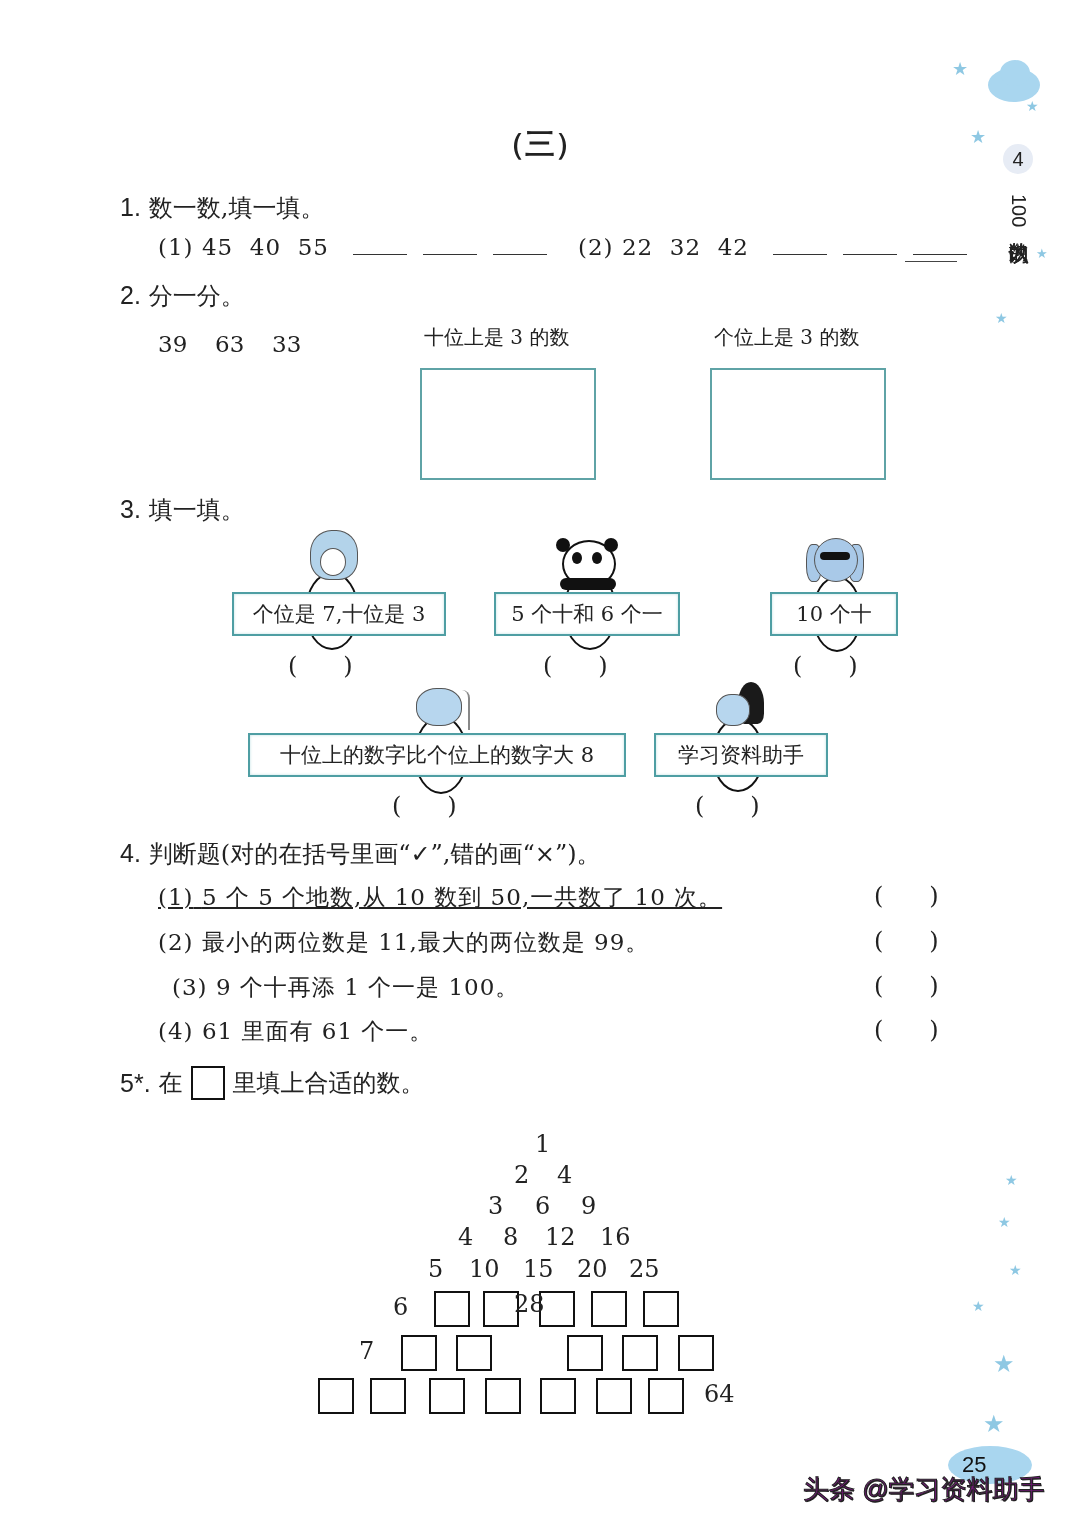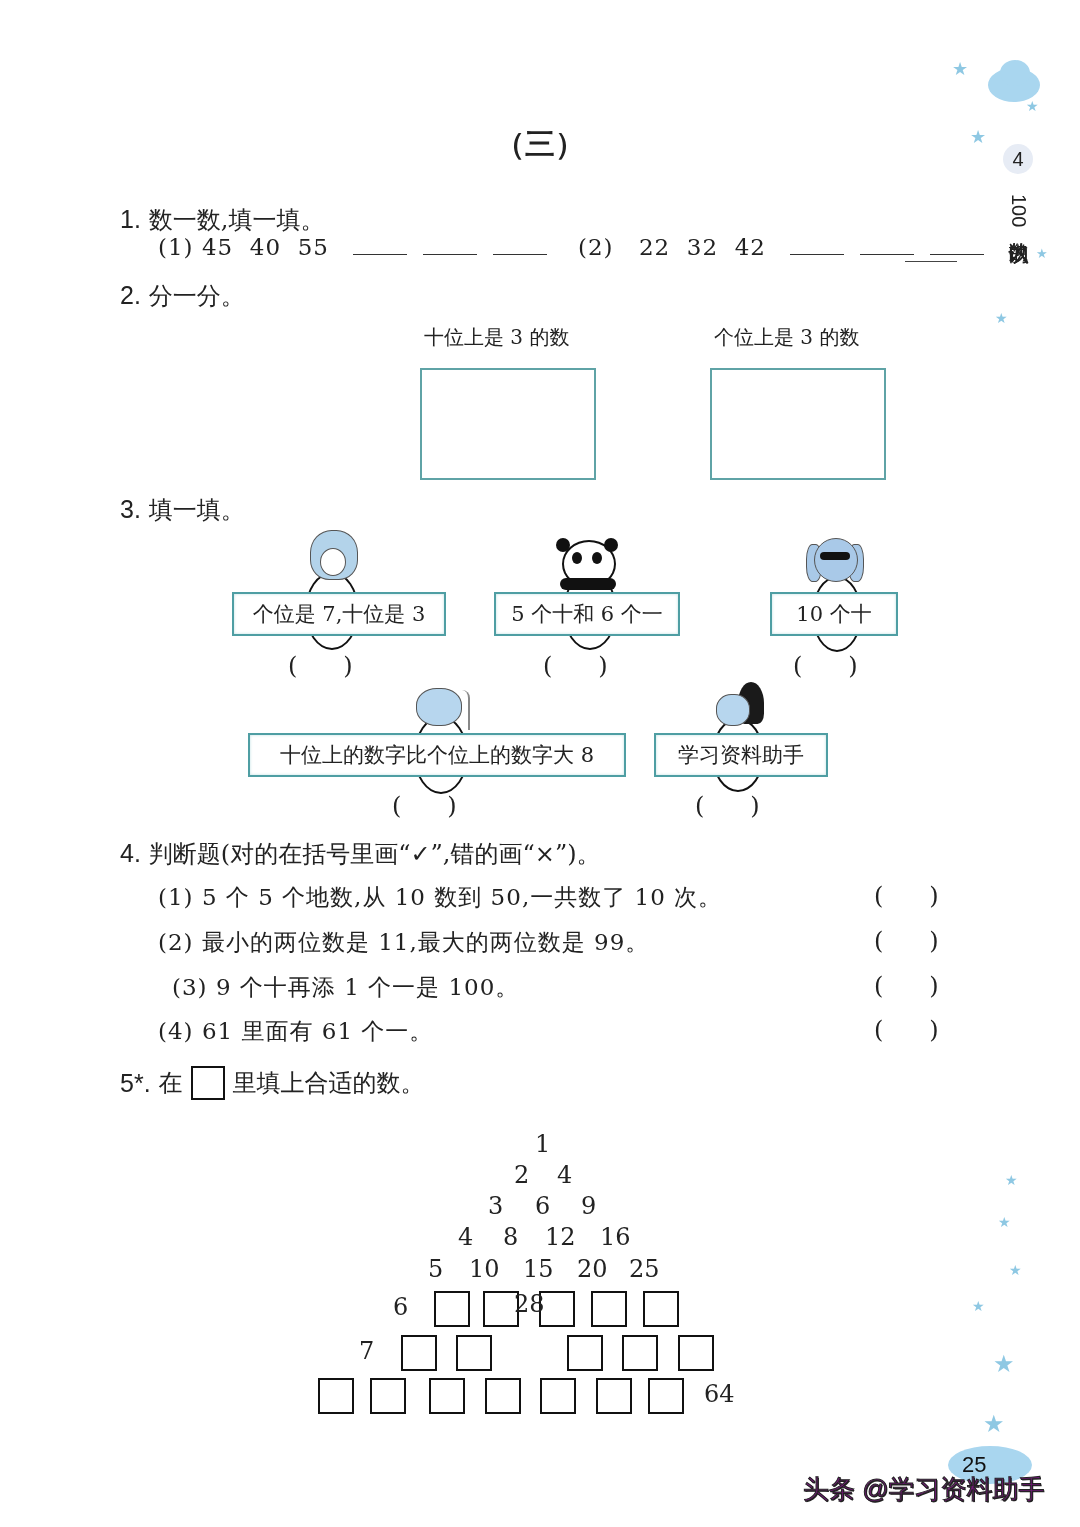--- a/index.html
+++ b/index.html
@@ -45,38 +45,39 @@
 <div class="abs star" style="left:1009px;top:1262px;font-size:14px;">★</div>
 <div class="abs star" style="left:972px;top:1298px;font-size:14px;">★</div>
 <div class="abs star" style="left:993px;top:1350px;font-size:24px;">★</div>
 <div class="abs star" style="left:983px;top:1410px;font-size:24px;">★</div>
 <div class="abs cloud" style="left:948px;top:1446px;width:84px;height:38px;"></div>
 <div class="abs sans" style="left:962px;top:1452px;font-size:22px;color:#111;">25</div>
 <div class="abs sans" style="left:803px;top:1472px;font-size:26px;color:#701a75;-webkit-text-stroke:1px #222;text-shadow:1px 1px 0 #222;white-space:nowrap;">头条 @学习资料助手</div>
 
 <div class="abs sans title" style="left:490px;top:124px;width:100px;text-align:center;">（三）</div>
 
-<div class="abs qhead" style="left:120px;top:204px;">
+<div class="abs qhead" style="left:120px;top:192px;">
   <span class="qnum">1.</span><span>数一数,填一填。</span>
 </div>
 <div class="abs line-txt" style="left:158px;top:234px;">
   <span>(1)</span>
   <span style="white-space:pre;">45  40  55</span>
   <span class="blank"></span><span class="blank"></span><span class="blank"></span>
 </div>
 <div class="abs line-txt" style="left:578px;top:234px;">
   <span>(2)</span>
-  <span style="white-space:pre;margin-left:17px;">22  32  42</span>
+  <span style="white-space:pre;">22  32  42</span>
   <span class="blank"></span><span class="blank"></span><span class="blank"></span>
 </div>
 
 <div class="abs qhead" style="left:120px;top:280px;">
   <span class="qnum">2.</span><span>分一分。</span>
 </div>
 <div class="abs num-grid" style="left:158px;top:324px;line-height:40px;">
+  <div><span>39</span><span>63</span><span>33</span></div>
 </div>
 <div class="abs" style="left:424px;top:324px;font-size:20px;white-space:nowrap;">十位上是 3 的数</div>
 <div class="abs sort-box" style="left:420px;top:368px;width:172px;height:108px;"></div>
 <div class="abs" style="left:714px;top:324px;font-size:20px;white-space:nowrap;">个位上是 3 的数</div>
 <div class="abs sort-box" style="left:710px;top:368px;width:172px;height:108px;"></div>
 
 <div class="abs qhead" style="left:120px;top:494px;">
   <span class="qnum">3.</span><span>填一填。</span>
 </div>
 
@@ -122,21 +123,21 @@
 <div class="abs" style="left:738px;top:682px;width:26px;height:42px;border-radius:60% 60% 30% 30%;background:#1a1a1a;"></div>
 <div class="abs" style="left:716px;top:694px;width:32px;height:30px;border-radius:45%;background:#b7d6ee;border:1.5px solid #555;"></div>
 <div class="abs label-card" style="left:654px;top:733px;width:170px;height:40px;line-height:40px;">
   <span>学习资料助手</span>
 </div>
 <div class="abs paren" style="left:695px;top:792px;white-space:pre;">(      )</div>
 
 <div class="abs qhead" style="left:120px;top:838px;">
   <span class="qnum">4.</span><span>判断题(对的在括号里画“✓”,错的画“×”)。</span>
 </div>
-<div class="abs line-txt" style="left:158px;top:882px;">
+<div class="abs line-txt" style="left:158px;top:882px;text-decoration:underline;">
   <span>(1)</span> <span>5 个 5 个地数,从 10 数到 50,一共数了 10 次。</span>
 </div>
 <div class="abs paren" style="left:874px;top:882px;white-space:pre;">(      )</div>
 <div class="abs line-txt" style="left:158px;top:927px;">
   <span>(2)</span> <span>最小的两位数是 11,最大的两位数是 99。</span>
 </div>
 <div class="abs paren" style="left:874px;top:927px;white-space:pre;">(      )</div>
 <div class="abs line-txt" style="left:172px;top:972px;">
   <span>(3)</span> <span>9 个十再添 1 个一是 100。</span>
 </div>

